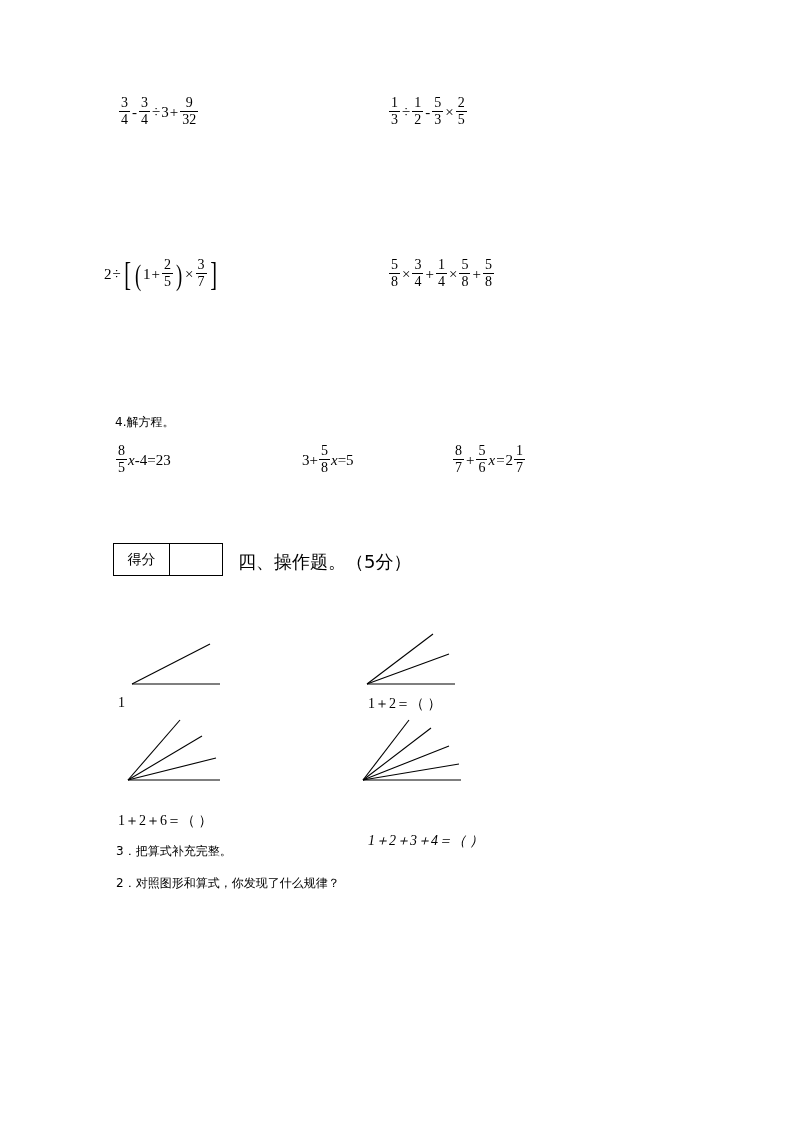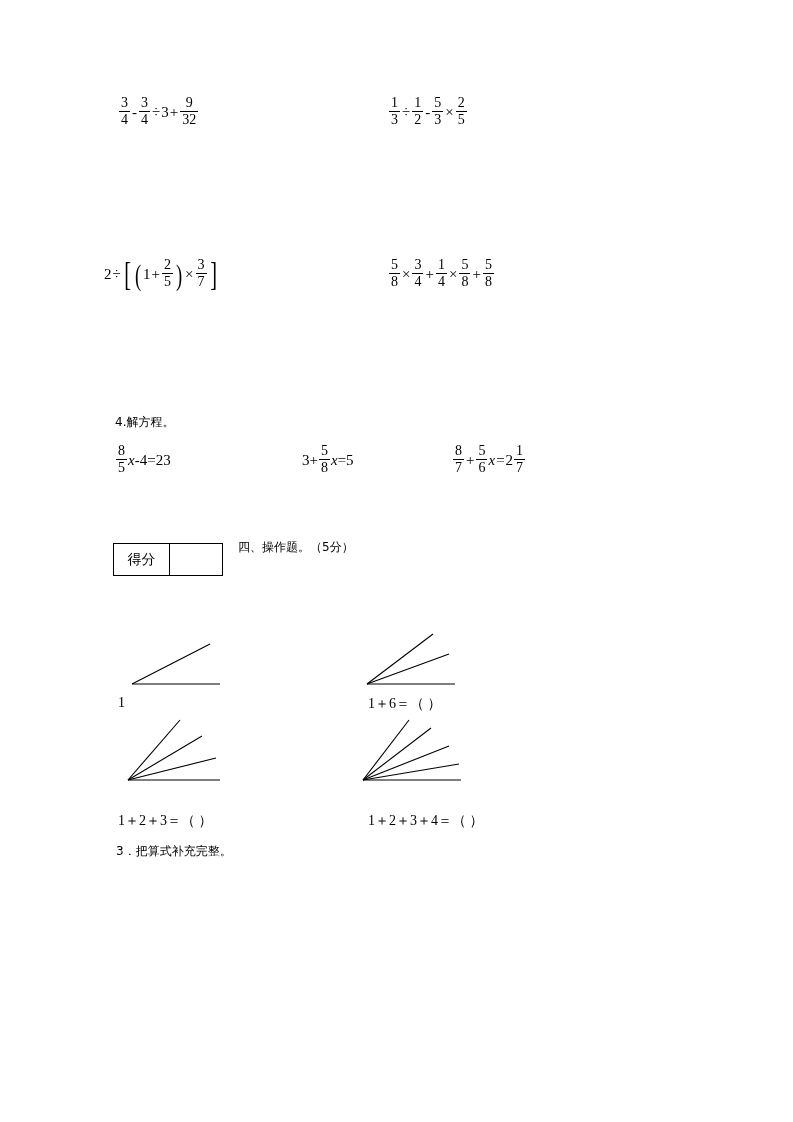--- a/index.html
+++ b/index.html
@@ -120,23 +120,23 @@
     font-family: "DejaVu Sans", "Liberation Sans", sans-serif;
     font-size: 14px;
     text-align: center;
   }
   .scorebox .cellB {
     flex: 1;
   }
   .sectiontitle {
     position: absolute;
     left: 238px;
-    top: 539px;
+    top: 550px;
     font-family: "DejaVu Sans", "Liberation Sans", sans-serif;
-    font-size: 12px;
+    font-size: 18px;
     white-space: nowrap;
   }
 
   
   .fig {
     position: absolute;
   }
   .figlabel {
     position: absolute;
     font-size: 14px;
@@ -189,34 +189,35 @@
     <line x1="22" y1="56" x2="110" y2="56" stroke="#000" stroke-width="1.1"></line>
     <line x1="22" y1="56" x2="100" y2="16" stroke="#000" stroke-width="1.1"></line>
   </svg>
   <div class="figlabel" style="left:118px; top:695px;">1</div>
 
   <svg class="fig" style="left:345px; top:628px;" width="130" height="60" viewBox="0 0 130 60">
     <line x1="22" y1="56" x2="110" y2="56" stroke="#000" stroke-width="1.1"></line>
     <line x1="22" y1="56" x2="104" y2="26" stroke="#000" stroke-width="1.1"></line>
     <line x1="22" y1="56" x2="88" y2="6" stroke="#000" stroke-width="1.1"></line>
   </svg>
-  <div class="figlabel" style="left:368px; top:695px;">1＋6＝（      ）</div>
+  <div class="figlabel" style="left:368px; top:695px;">1＋2＝（      ）</div>
 
   <svg class="fig" style="left:110px; top:718px;" width="130" height="66" viewBox="0 0 130 66">
     <line x1="18" y1="62" x2="110" y2="62" stroke="#000" stroke-width="1.1"></line>
     <line x1="18" y1="62" x2="106" y2="40" stroke="#000" stroke-width="1.1"></line>
     <line x1="18" y1="62" x2="92" y2="18" stroke="#000" stroke-width="1.1"></line>
     <line x1="18" y1="62" x2="70" y2="2" stroke="#000" stroke-width="1.1"></line>
   </svg>
-  <div class="figlabel" style="left:118px; top:812px;">1＋2＋3＝（      ）</div>
+  <div class="figlabel" style="left:118px; top:812px;">1＋2＋6＝（      ）</div>
 
   <svg class="fig" style="left:345px; top:718px;" width="140" height="66" viewBox="0 0 140 66">
     <line x1="18" y1="62" x2="116" y2="62" stroke="#000" stroke-width="1.1"></line>
     <line x1="18" y1="62" x2="114" y2="46" stroke="#000" stroke-width="1.1"></line>
     <line x1="18" y1="62" x2="104" y2="28" stroke="#000" stroke-width="1.1"></line>
     <line x1="18" y1="62" x2="86" y2="10" stroke="#000" stroke-width="1.1"></line>
     <line x1="18" y1="62" x2="64" y2="2" stroke="#000" stroke-width="1.1"></line>
   </svg>
-  <div class="figlabel" style="left:368px; top:812px;">1＋2＋3＋4＝（      ）</div>
+  <div class="figlabel" style="left:368px; top:832px;font-style:italic;">1＋2＋3＋4＝（      ）</div>
 
   <div class="label cn" style="left:116px; top:843px;">3．把算式补充完整。</div>
+  <div class="label cn" style="left:116px; top:875px;">2．对照图形和算式，你发现了什么规律？</div>
 
 </div>
 
 </body></html>

